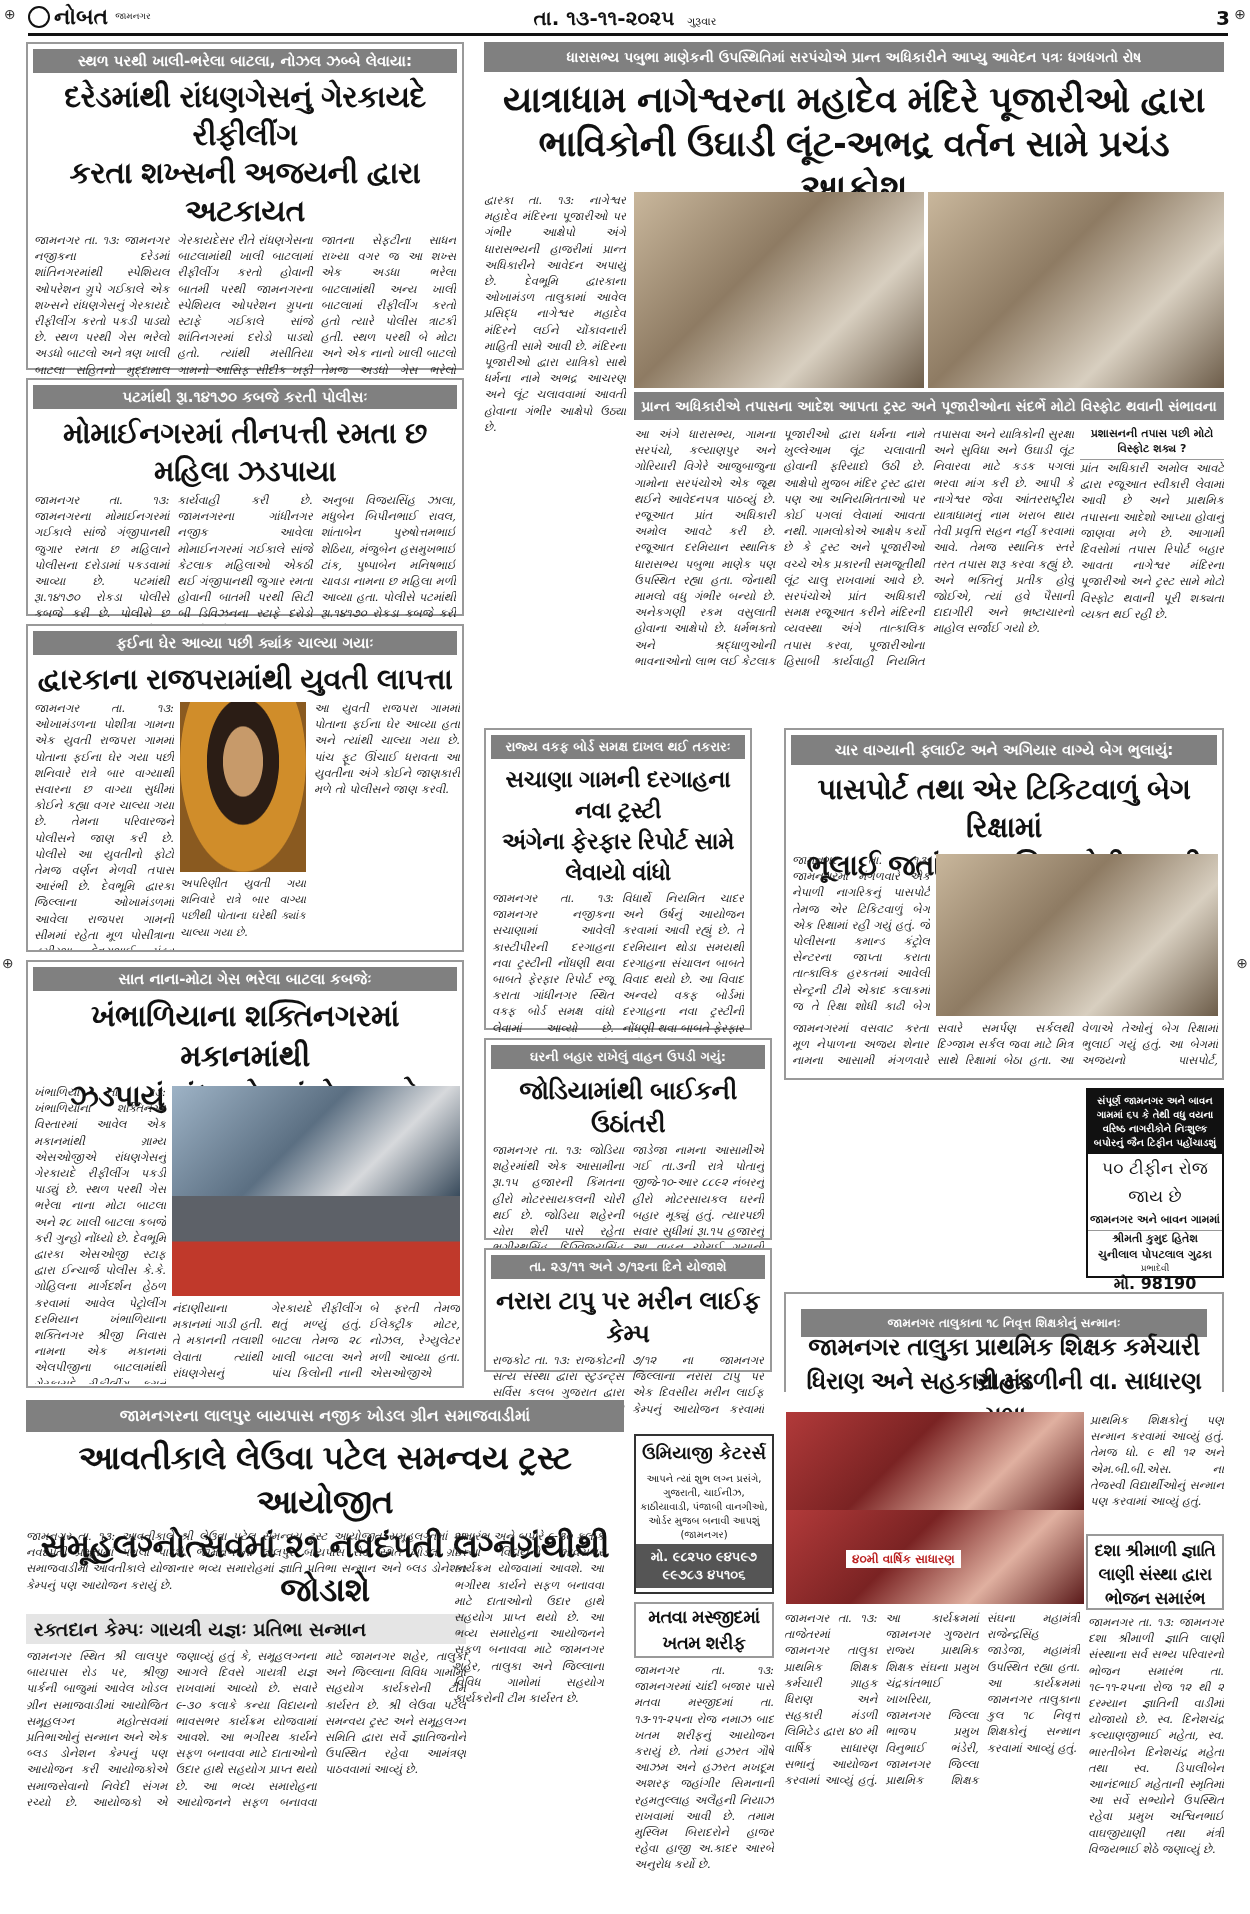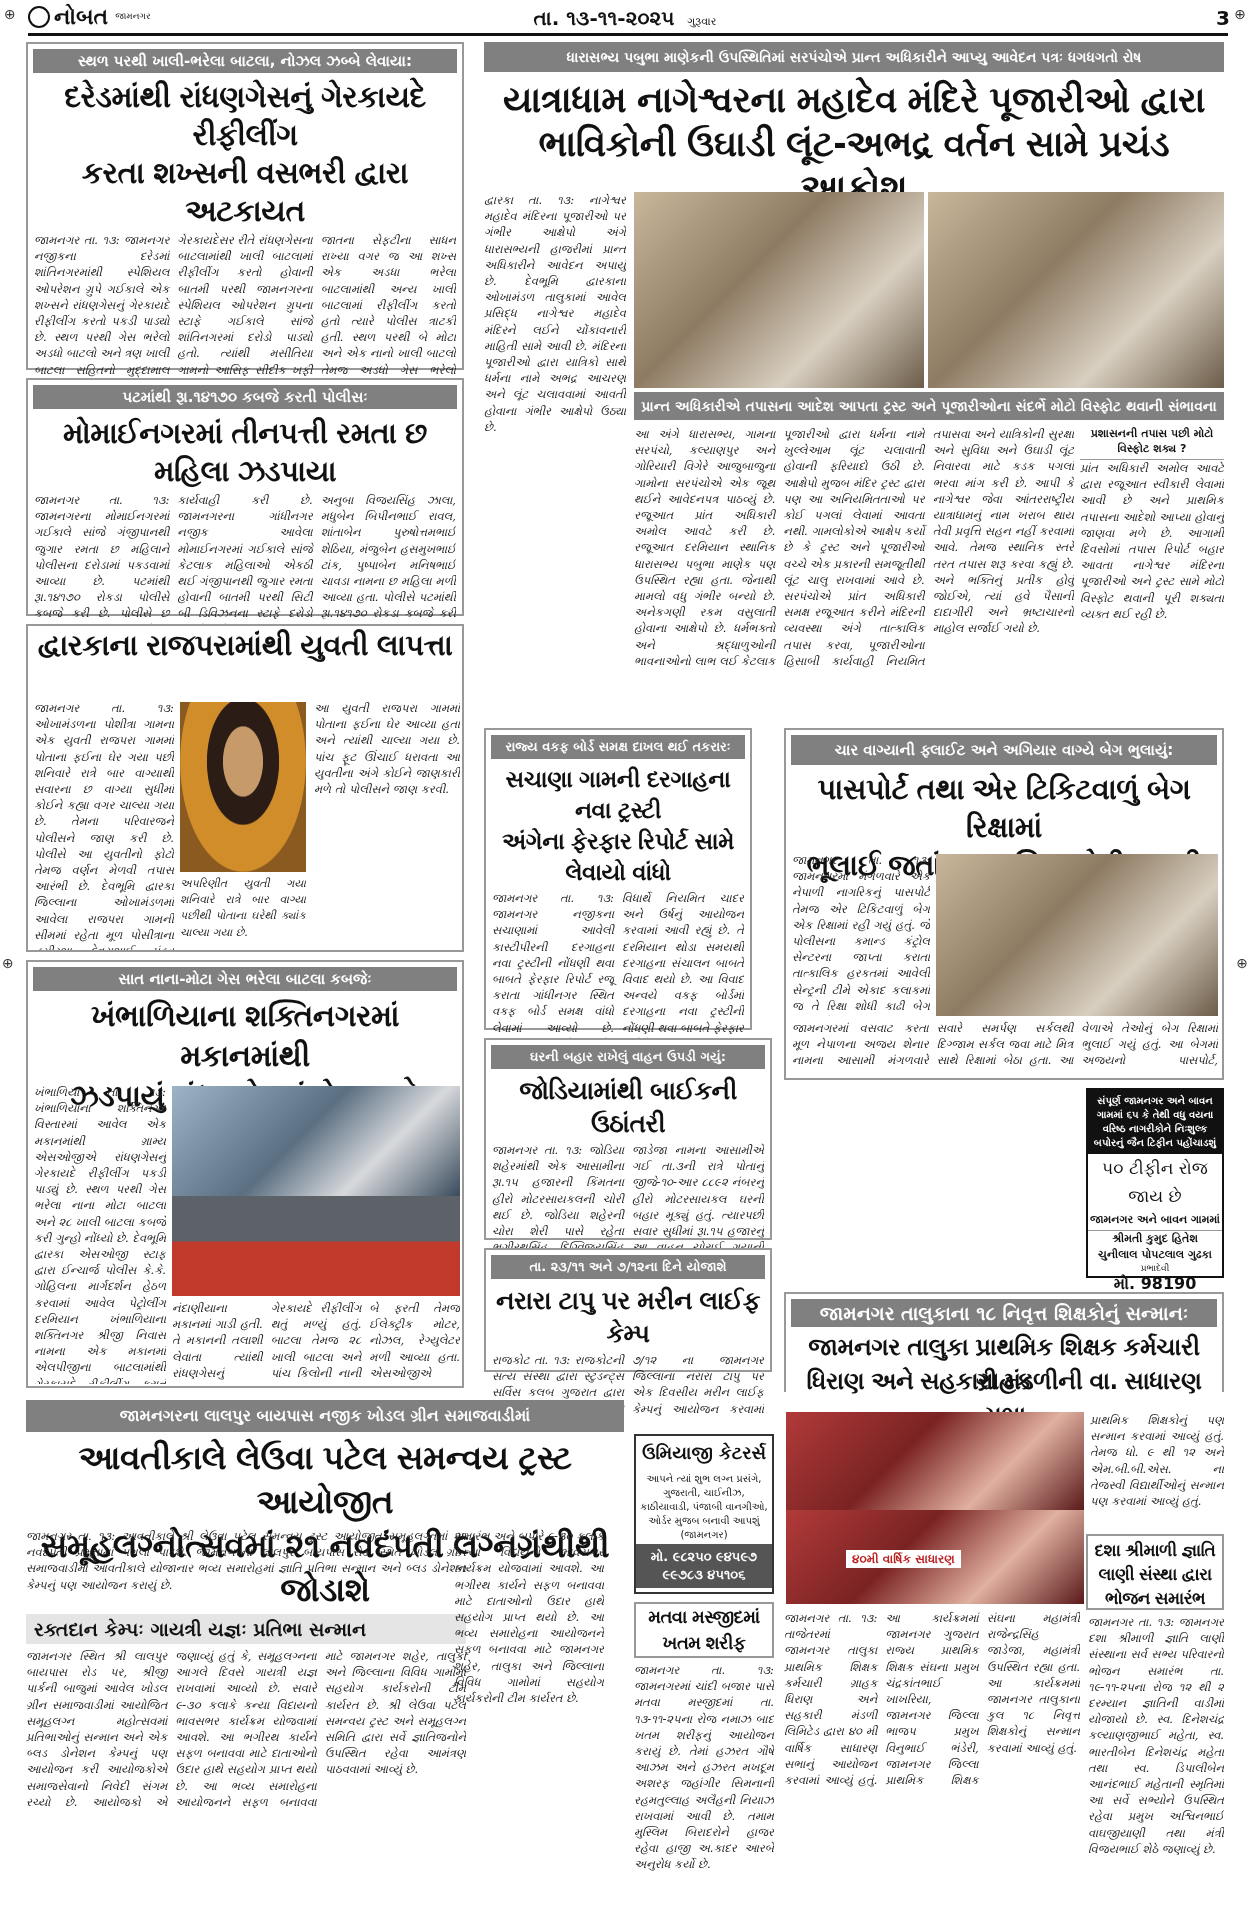--- a/index.html
+++ b/index.html
@@ -56,21 +56,21 @@
 </div>
 <div class="abs rule"></div>
 <div class="abs reg" style="left:4px;top:6px">⊕</div>
 <div class="abs reg" style="right:4px;top:6px">⊕</div>
 <div class="abs reg" style="left:2px;top:955px">⊕</div>
 <div class="abs reg" style="right:2px;top:955px">⊕</div>
 
 <div class="abs box" style="left:26px;top:42px;width:438px;height:328px">
   <div class="kicker" style="margin:5px;font-size:15px;line-height:24px">સ્થળ પરથી ખાલી-ભરેલા બાટલા, નોઝલ ઝબ્બે લેવાયા:</div>
   <div class="head" style="font-size:30px;line-height:38px">દરેડમાંથી રાંધણગેસનું ગેરકાયદે રીફીલીંગ</div>
-  <div class="head" style="font-size:30px;line-height:38px">કરતા શખ્સની વસભરી દ્વારા અટકાયત</div>
+  <div class="head" style="font-size:30px;line-height:38px">કરતા શખ્સની અજયની દ્વારા અટકાયત</div>
   <div class="body cols3" style="margin:2px 6px;height:200px">જામનગર તા. ૧૩: જામનગર નજીકના દરેડમાં શાંતિનગરમાંથી સ્પેશિયલ ઓપરેશન ગ્રુપે ગઈકાલે એક શખ્સને રાંધણગેસનું ગેરકાયદે રીફીલીંગ કરતો પકડી પાડ્યો છે. સ્થળ પરથી ગેસ ભરેલો અડધો બાટલો અને ત્રણ ખાલી બાટલા સહિતનો મુદ્દામાલ કબજે કરાયો છે. જામનગર નજીકના દરેડ ગામમાં આવેલા શાંતિનગરમાં એક શખ્સ ગેરકાયદેસર રીતે રાંધણગેસના બાટલામાંથી ખાલી બાટલામાં રીફીલીંગ કરતો હોવાની બાતમી પરથી જામનગરના સ્પેશિયલ ઓપરેશન ગ્રુપના સ્ટાફે ગઈકાલે સાંજે શાંતિનગરમાં દરોડો પાડ્યો હતો. ત્યાંથી મસીતિયા ગામનો આસિફ સીદીક ખફી નામનો શખ્સ રાંધણગેસના બાટલામાં રીફીલીંગ કરતો મળી આવ્યો હતો. કોઈપણ જાતના સેફટીના સાધન રાખ્યા વગર જ આ શખ્સ એક અડધા ભરેલા બાટલામાંથી અન્ય ખાલી બાટલામાં રીફીલીંગ કરતો હતો ત્યારે પોલીસ ત્રાટકી હતી. સ્થળ પરથી બે મોટા અને એક નાનો ખાલી બાટલો તેમજ અડધો ગેસ ભરેલો બાટલો, નોઝલ, વજનકાંટો મળી આવ્યા હતા. આ શખ્સ સામે પંચકોશી બી ડિવિઝન પોલીસ સ્ટેશનમાં ગુન્હો રજીસ્ટર કરાવાયો છે.</div>
 </div>
 
 <div class="abs" style="left:484px;top:42px;width:740px;height:678px">
   <div class="kicker" style="font-size:14px;line-height:30px">ધારાસભ્ય પબુભા માણેકની ઉપસ્થિતિમાં સરપંચોએ પ્રાન્ત અધિકારીને આપ્યુ આવેદન પત્રઃ ધગધગતો રોષ</div>
   <div class="head" style="font-size:36px;line-height:44px;margin-top:6px">યાત્રાધામ નાગેશ્વરના મહાદેવ મંદિરે પૂજારીઓ દ્વારા</div>
   <div class="head" style="font-size:36px;line-height:44px">ભાવિકોની ઉઘાડી લૂંટ-અભદ્ર વર્તન સામે પ્રચંડ આક્રોશ</div>
   <div class="abs body" style="left:0;top:150px;width:142px;height:260px">દ્વારકા તા. ૧૩: નાગેશ્વર મહાદેવ મંદિરના પૂજારીઓ પર ગંભીર આક્ષેપો અંગે ધારાસભ્યની હાજરીમાં પ્રાન્ત અધિકારીને આવેદન અપાયું છે. દેવભૂમિ દ્વારકાના ઓખામંડળ તાલુકામાં આવેલ પ્રસિદ્ધ નાગેશ્વર મહાદેવ મંદિરને લઈને ચોંકાવનારી માહિતી સામે આવી છે. મંદિરના પૂજારીઓ દ્વારા યાત્રિકો સાથે ધર્મના નામે અભદ્ર આચરણ અને લૂંટ ચલાવવામાં આવતી હોવાના ગંભીર આક્ષેપો ઉઠ્યા છે.</div>
   <div class="abs photo" style="left:150px;top:150px;width:290px;height:196px"></div>
   <div class="abs photo" style="left:444px;top:150px;width:296px;height:196px"></div>
@@ -82,20 +82,21 @@
   </div>
 </div>
 
 <div class="abs box" style="left:26px;top:378px;width:438px;height:238px">
   <div class="kicker" style="margin:5px;font-size:15px;line-height:24px">પટમાંથી રૂા.૧૪૧૭૦ કબજે કરતી પોલીસઃ</div>
   <div class="head" style="font-size:29px;line-height:38px">મોમાઈનગરમાં તીનપત્તી રમતા છ મહિલા ઝડપાયા</div>
   <div class="body cols3" style="margin:2px 6px;height:160px">જામનગર તા. ૧૩: જામનગરના મોમાઈનગરમાં ગઈકાલે સાંજે ગંજીપાનથી જુગાર રમતા છ મહિલાને પોલીસના દરોડામાં પકડવામાં આવ્યા છે. પટમાંથી રૂા.૧૪૧૭૦ રોકડા પોલીસે કબજે કરી છે. પોલીસે છ જુગારધારાની કલમ હેઠળ કાર્યવાહી કરી છે. જામનગરના ગાંધીનગર નજીક આવેલા મોમાઈનગરમાં ગઈકાલે સાંજે કેટલાક મહિલાઓ એકઠી થઈ ગંજીપાનથી જુગાર રમતા હોવાની બાતમી પરથી સિટી બી ડિવિઝનના સ્ટાફે દરોડો પાડ્યો હતો. ત્યાંથી નયનાબા, અનુબા વિજયસિંહ ઝાલા, મધુબેન બિપીનભાઈ રાવલ, શાંતાબેન પુરુષોત્તમભાઈ શેઠિયા, મંજુબેન હસમુખભાઈ ટાંક, પુષ્પાબેન મનિષભાઈ ચાવડા નામના છ મહિલા મળી આવ્યા હતા. પોલીસે પટમાંથી રૂા.૧૪૧૭૦ રોકડા કબજે કરી તીનપત્તી રમતા નિયમભંગ પોલીસે જુગારધારાની કલમ ૧૨ હેઠળ કાર્યવાહી કરી છે.</div>
 </div>
 
 <div class="abs box" style="left:26px;top:624px;width:438px;height:328px">
+  <div class="kicker" style="margin:5px;font-size:15px;line-height:24px">ફઈના ઘેર આવ્યા પછી ક્યાંક ચાલ્યા ગયાઃ</div>
   <div class="head" style="font-size:29px;line-height:38px">દ્વારકાના રાજપરામાંથી યુવતી લાપત્તા</div>
   <div class="abs body" style="left:6px;top:74px;width:140px;height:250px">જામનગર તા. ૧૩: ઓખામંડળના પોશીત્રા ગામના એક યુવતી રાજપરા ગામમાં પોતાના ફઈના ઘેર ગયા પછી શનિવારે રાત્રે બાર વાગ્યાથી સવારના છ વાગ્યા સુધીમાં કોઈને કહ્યા વગર ચાલ્યા ગયા છે. તેમના પરિવારજને પોલીસને જાણ કરી છે. પોલીસે આ યુવતીનો ફોટો તેમજ વર્ણન મેળવી તપાસ આરંભી છે. દેવભૂમિ દ્વારકા જિલ્લાના ઓખામંડળમાં આવેલા રાજપરા ગામની સીમમાં રહેતા મૂળ પોસીત્રાના હમીરભા દેવરાભાઈ પંડત (ઉ.વ.૨૪) નામના આ યુવતી રાજપરા ગામમાં પોતાના ફઈના ઘેર આવ્યા હતા અને ત્યાંથી ચાલ્યા ગયા છે. પાંચ ફૂટ ઊંચાઈ ધરાવતા આ યુવતીના અંગે કોઈને જાણકારી મળે તો પોલીસને જાણ કરવી.</div>
   <div class="abs photo portrait" style="left:152px;top:76px;width:126px;height:170px"></div>
   <div class="abs body" style="left:152px;top:250px;width:126px;height:74px;font-size:11px">અપરિણીત યુવતી ગયા શનિવારે રાત્રે બાર વાગ્યા પછીથી પોતાના ઘરેથી ક્યાંક ચાલ્યા ગયા છે.</div>
   <div class="abs body" style="left:286px;top:74px;width:146px;height:250px">આ યુવતી રાજપરા ગામમાં પોતાના ફઈના ઘેર આવ્યા હતા અને ત્યાંથી ચાલ્યા ગયા છે. પાંચ ફૂટ ઊંચાઈ ધરાવતા આ યુવતીના અંગે કોઈને જાણકારી મળે તો પોલીસને જાણ કરવી.</div>
 </div>
 
 <div class="abs box" style="left:26px;top:960px;width:438px;height:428px">
   <div class="kicker" style="margin:5px;font-size:15px;line-height:24px">સાત નાના-મોટા ગેસ ભરેલા બાટલા કબજેઃ</div>
   <div class="head" style="font-size:30px;line-height:40px">ખંભાળિયાના શક્તિનગરમાં મકાનમાંથી</div>
@@ -139,21 +140,21 @@
   <div class="big" style="font-size:17px">૫૦ ટીફીન રોજ જાય છે</div>
   <div class="mid" style="font-size:11px;border-bottom:1px solid #999">જામનગર અને બાવન ગામમાં</div>
   <div class="mid" style="font-size:11px;line-height:16px">શ્રીમતી કુમુદ હિતેશ</div>
   <div class="mid" style="font-size:11px;line-height:16px">ચુનીલાલ પોપટલાલ ગુઢકા</div>
   <div style="font-size:9px">પ્રભાદેવી</div>
   <div class="ph" style="font-size:16px">મો. 98190 06404</div>
   <div class="tiny">ફક્ત વ્હોટ્સએપ - ફોન કરવો નહીં</div>
 </div>
 
 <div class="abs box" style="left:784px;top:1292px;width:440px;height:100px;border-bottom:none">
-  <div class="kicker" style="margin:5px;font-size:19px;line-height:28px">જામનગર તાલુકાના ૧૮ નિવૃત્ત શિક્ષકોનું સન્માનઃ</div>
+  <div class="kicker" style="margin:15px;font-size:12px;line-height:28px">જામનગર તાલુકાના ૧૮ નિવૃત્ત શિક્ષકોનું સન્માનઃ</div>
 </div>
 <div class="abs head" style="left:784px;top:1330px;width:440px;font-size:24px;line-height:34px">જામનગર તાલુકા પ્રાથમિક શિક્ષક કર્મચારી ગ્રાહક</div>
 <div class="abs head" style="left:784px;top:1364px;width:440px;font-size:24px;line-height:34px">ધિરાણ અને સહકારી મંડળીની વા. સાધારણ સભા</div>
 <div class="abs photo red" style="left:786px;top:1412px;width:298px;height:98px"></div>
 <div class="abs photo red" style="left:786px;top:1510px;width:298px;height:94px">
   <div style="position:absolute;left:60px;top:40px;background:#fff;color:#b22;font-size:12px;font-weight:bold;padding:2px 6px">૪૦મી વાર્ષિક સાધારણ</div>
 </div>
 <div class="abs body" style="left:1090px;top:1412px;width:134px;height:112px">પ્રાથમિક શિક્ષકોનું પણ સન્માન કરવામાં આવ્યું હતું. તેમજ ધો. ૯ થી ૧૨ અને એમ.બી.બી.એસ. ના તેજસ્વી વિદ્યાર્થીઓનું સન્માન પણ કરવામાં આવ્યું હતું.</div>
 <div class="abs body cols3" style="left:784px;top:1610px;width:296px;height:296px">જામનગર તા. ૧૩: તાજેતરમાં જામનગર તાલુકા પ્રાથમિક શિક્ષક કર્મચારી ગ્રાહક ધિરાણ અને સહકારી મંડળી લિમિટેડ દ્વારા ૪૦ મી વાર્ષિક સાધારણ સભાનું આયોજન કરવામાં આવ્યું હતું. આ કાર્યક્રમમાં જામનગર ગુજરાત રાજ્ય પ્રાથમિક શિક્ષક સંઘના પ્રમુખ ચંદ્રકાંતભાઈ ખાખરિયા, જામનગર જિલ્લા ભાજપ પ્રમુખ વિનુભાઈ ભંડેરી, જામનગર જિલ્લા પ્રાથમિક શિક્ષક સંઘના મહામંત્રી રાજેન્દ્રસિંહ જાડેજા, મહામંત્રી ઉપસ્થિત રહ્યા હતા. આ કાર્યક્રમમાં જામનગર તાલુકાના કુલ ૧૮ નિવૃત્ત શિક્ષકોનું સન્માન કરવામાં આવ્યું હતું.</div>
 

